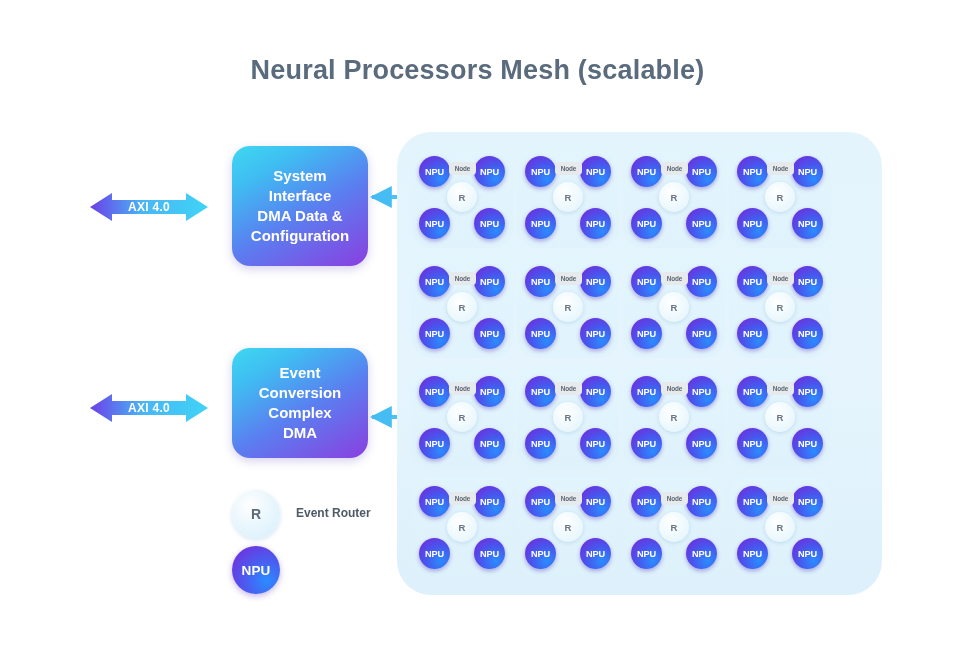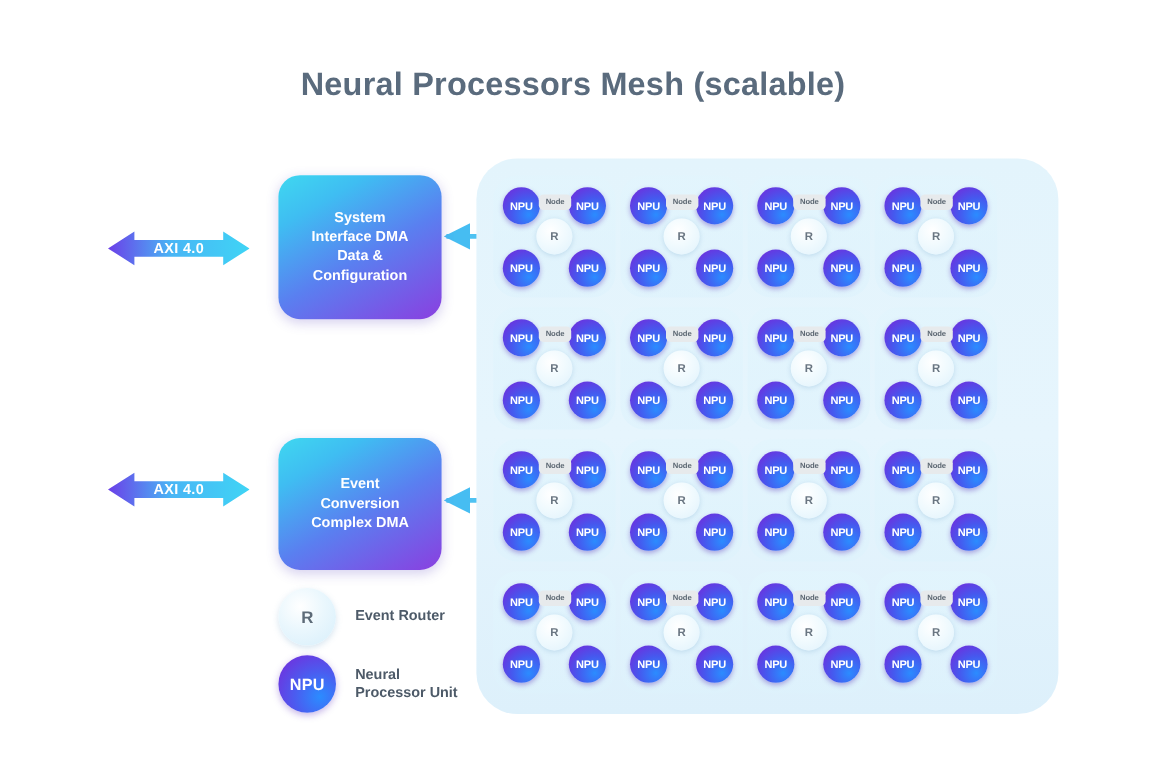--- a/index.html
+++ b/index.html
@@ -21,25 +21,25 @@
     color:#5a6b7d;
   }
 
   
   .dma-block{
     position:absolute;
     border-radius:18px;
     background:linear-gradient(150deg,#3fd8f0 0%,#3fbdf2 22%,#5a7ff0 55%,#8a3fe0 100%);
     box-shadow:0 3px 10px rgba(90,70,190,.25);
     display:flex;align-items:center;justify-content:center;
-    color:#ffffff;font-weight:700;font-size:12px;line-height:1.32;
+    color:#ffffff;font-weight:700;font-size:15px;line-height:1.32;
     text-align:center;padding:6px 25px;box-sizing:border-box;
   }
   #dma-sys{left:232px;top:146px;width:136px;height:120px;}
-  #dma-evt{left:232px;top:365px;width:136px;height:110px;}
+  #dma-evt{left:232px;top:348px;width:136px;height:110px;}
 
   
   .axi-arrow{
     position:absolute;width:118px;height:34px;
   }
   #axi-1{left:90px;top:190px;}
   #axi-2{left:90px;top:391px;}
   .axi-label{
     position:absolute;inset:0;
     display:flex;align-items:center;justify-content:center;
@@ -283,22 +283,20 @@
 Conversion
 Complex
 DMA</div>
 
   <div class="legend-item" id="legend-router">
     <div class="legend-circle-router">R</div>
     <div class="legend-text">Event Router</div>
   </div>
   <div class="legend-item" id="legend-npu">
     <div class="legend-circle-npu">NPU</div>
-    <div class="legend-text">Neural
-Processor Unit</div>
   </div>
 
   <div id="mesh-panel"></div>
   <div id="mesh-nodes">
       <div class="node-cell" style="left: 411px; top: 146px;">
         <div class="npu tl">NPU</div>
         <div class="npu tr">NPU</div>
         <div class="npu bl">NPU</div>
         <div class="npu br">NPU</div>
         <div class="node-chip">Node</div>

